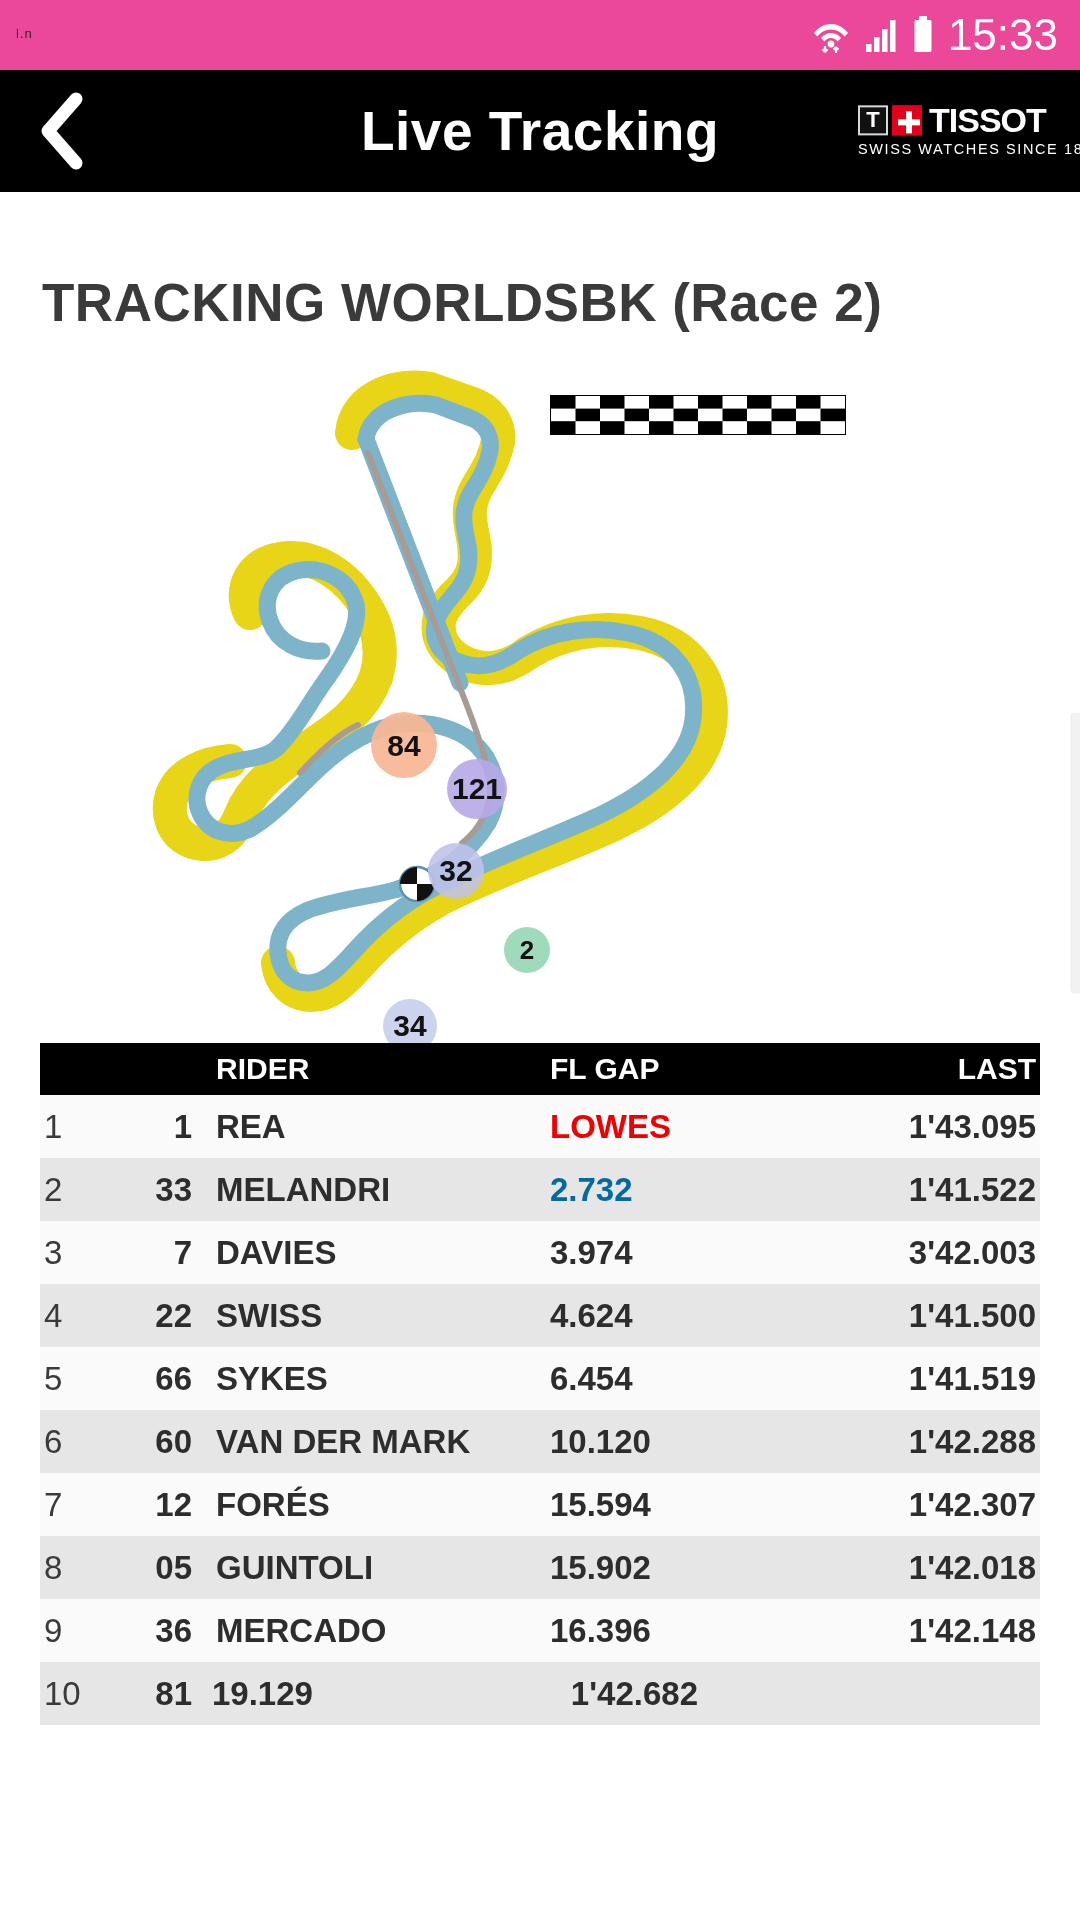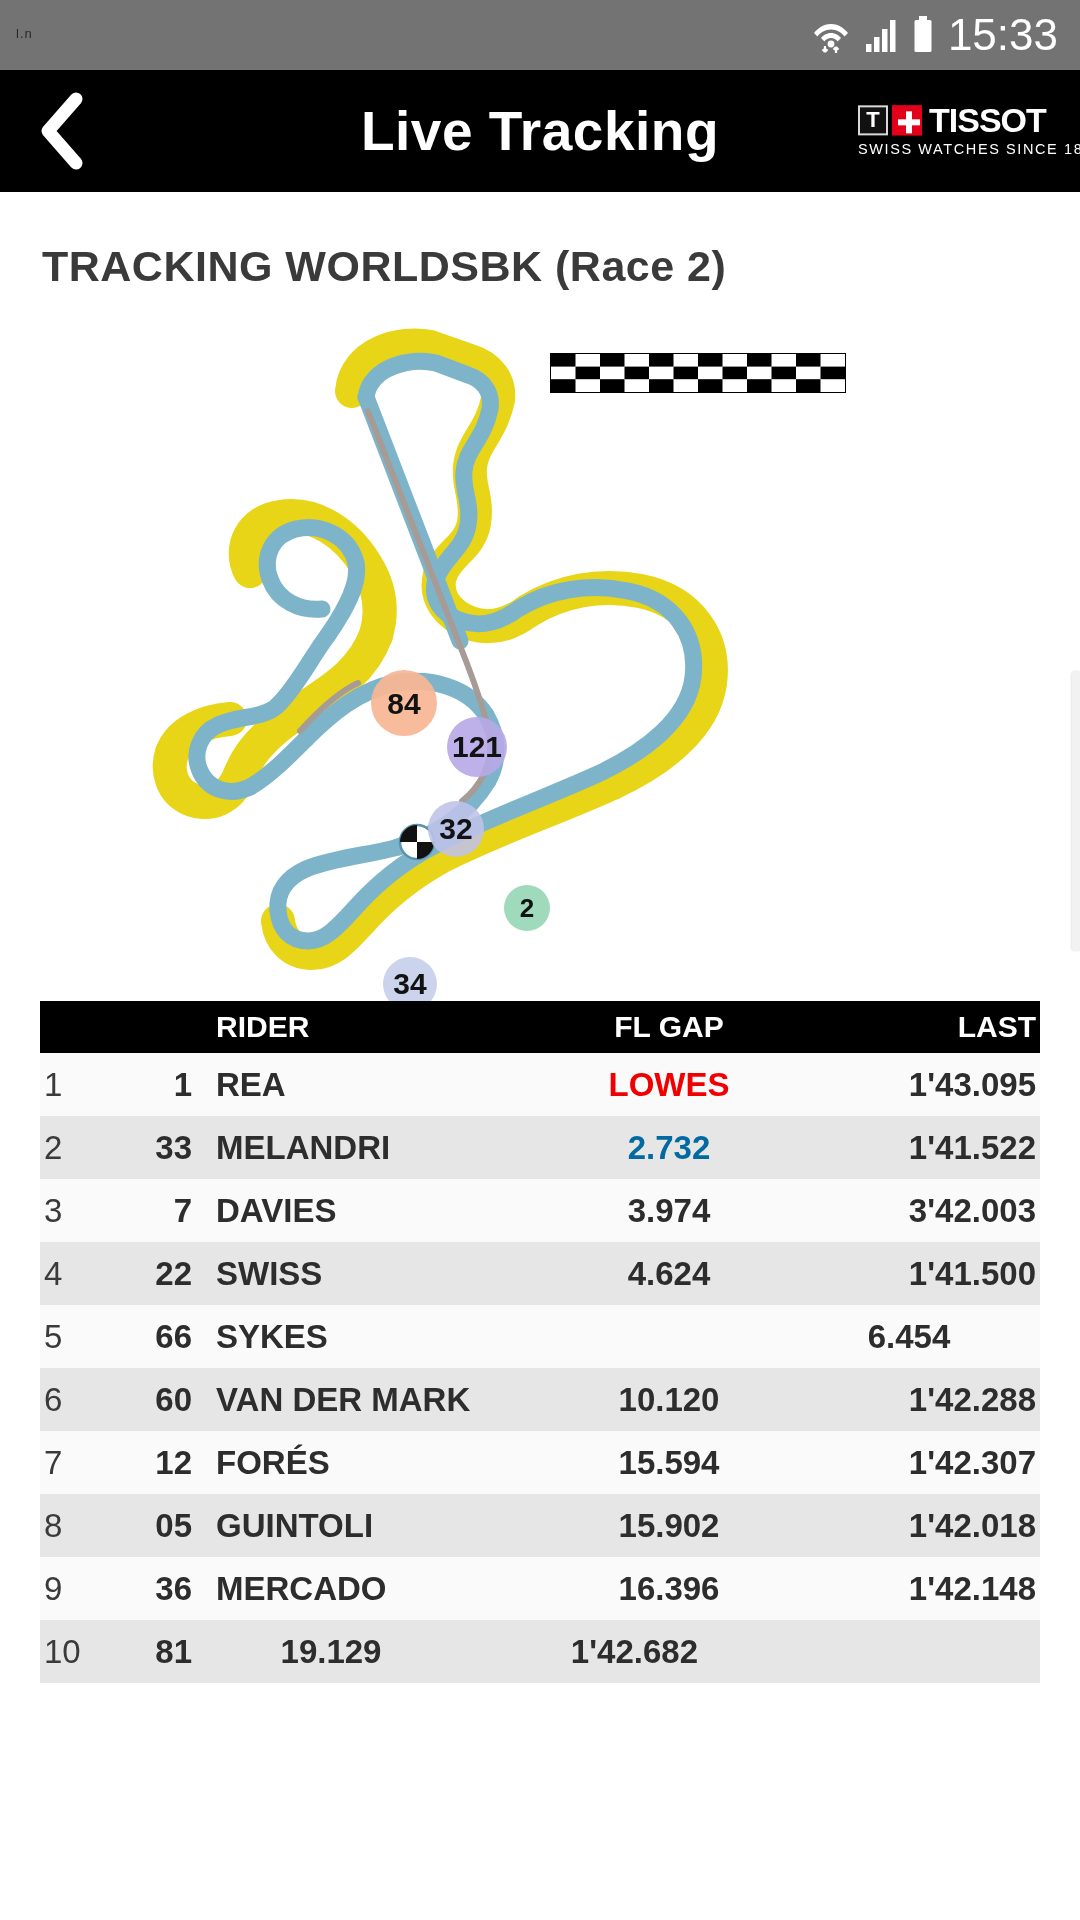--- a/index.html
+++ b/index.html
@@ -5,21 +5,21 @@
   * { margin:0; padding:0; box-sizing:border-box; }
   html, body {
     width:1080px; height:1920px;
     background:#ffffff;
     font-family:"Liberation Sans", sans-serif;
     overflow:hidden;
   }
 
   
   .statusbar {
-    height:70px; background:#737373; color:#fff;
+    height:70px; background:#ec4899; color:#fff;
     display:flex; align-items:center; justify-content:flex-end;
     padding:0 22px; position:relative;
   }
   .statusbar .ghost {
     position:absolute; left:16px; top:26px;
     font-size:13px; color:#2a2a2a; letter-spacing:1px;
   }
   .sb-icons { display:flex; align-items:center; gap:14px; }
   .sb-icon { display:block; }
   .sb-clock {
@@ -70,22 +70,22 @@
     margin-left:3px; line-height:0.95; color:#fff;
   }
   .tissot-sub {
     font-size:14.5px; letter-spacing:1.6px; color:#fff;
     margin-top:5px; white-space:nowrap; font-weight:500;
   }
 
   
   .content { background:#fff; position:relative; }
   .page-title {
-    font-size:43px; font-weight:bold; color:#3a3a3a;
-    padding:50px 0 0 42px; letter-spacing:0.5px;
+    font-size:53px; font-weight:bold; color:#3a3a3a;
+    padding:80px 0 0 42px; letter-spacing:0.5px;
   }
 
   
   .map-wrap { position:relative; height:710px; }
   .flag-banner {
     position:absolute; left:550px; top:62px;
     width:296px; height:40px;
     border:1px solid #000;
   }
   .map-svg { position:absolute; left:0; top:0; }
@@ -117,21 +117,21 @@
   .row {
     height:63px; display:flex; align-items:center;
     font-size:33px; font-weight:bold; color:#2d2d2d;
   }
   .row.odd  { background:#fafafa; }
   .row.even { background:#e6e6e6; }
 
   .c-pos   { width:62px; text-align:left; padding-left:4px; font-weight:normal; color:#3a3a3a; }
   .c-num   { width:110px; text-align:right; padding-right:20px; }
   .c-rider { flex:1; text-align:left; padding-left:4px; }
-  .c-gap   { width:250px; text-align:center; padding-right:12px; }
+  .c-gap   { width:250px; text-align:left; padding-right:12px; }
   .c-last  { width:240px; text-align:right; padding-right:4px; }
 
   .thead .c-pos, .thead .c-num { visibility:hidden; }
   .thead .c-rider { padding-left:4px; }
   .thead .c-gap   { padding-right:12px; }
   .thead .c-last  { padding-right:4px; }
 
   .gap-lead  { color:#f00000; }
   .gap-amber { color:#0369a1; }
 </style>
@@ -332,20 +332,21 @@
           <div class="c-num">22</div>
           <div class="c-rider">SWISS</div>
           <div class="c-gap">4.624</div>
           <div class="c-last">1'41.500</div>
         </div>
         <div class="row odd">
           <div class="c-pos">5</div>
           <div class="c-num">66</div>
           <div class="c-rider">SYKES</div>
           <div class="c-gap">6.454</div>
+          <div class="c-last">1'41.519</div>
         </div>
         <div class="row even">
           <div class="c-pos">6</div>
           <div class="c-num">60</div>
           <div class="c-rider">VAN DER MARK</div>
           <div class="c-gap">10.120</div>
           <div class="c-last">1'42.288</div>
         </div>
         <div class="row odd">
           <div class="c-pos">7</div>

